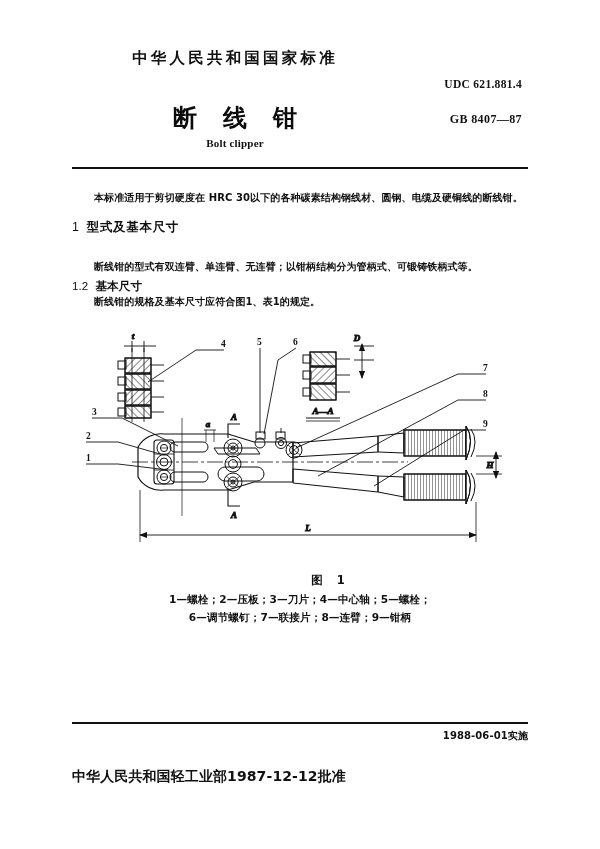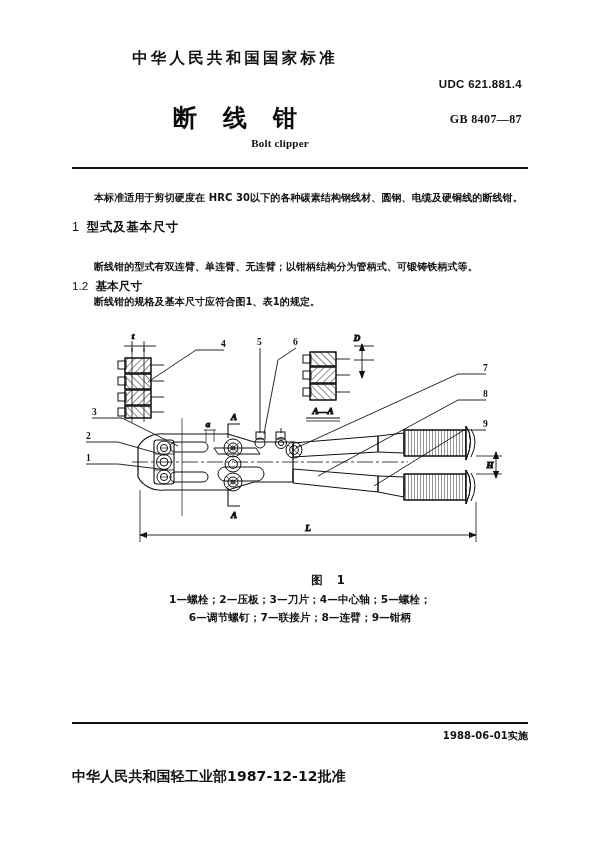--- a/index.html
+++ b/index.html
@@ -31,21 +31,21 @@
     text-align: center;
     font-family: "DejaVu Sans", "Liberation Sans", sans-serif;
     font-weight: bold;
     font-size: 15.5px;
     letter-spacing: 3.2px;
     color: #111;
   }
   .udc {
     position: absolute;
     right: 78px; top: 78px;
-    font-family: Liberation Sans, sans-serif;
+    font-family: Liberation Serif, serif;
     font-weight: bold;
     font-size: 11.5px;
     letter-spacing: 0.3px;
     color: #111;
     white-space: nowrap;
   }
   .doc-title {
     position: absolute;
     left: 0; top: 102px;
     width: 470px;
@@ -70,21 +70,20 @@
   .doc-title-en {
     position: absolute;
     left: 0; top: 137px;
     width: 470px;
     text-align: center;
     font-family: "Liberation Serif", "DejaVu Serif", serif;
     font-weight: bold;
     font-size: 11px;
     letter-spacing: 0.2px;
     color: #111;
-    padding-left: 45px;
   }
 
   .rule-top {
     position: absolute;
     left: 72px; top: 167px;
     width: 456px;
     height: 2px;
     background: #111;
   }
 

